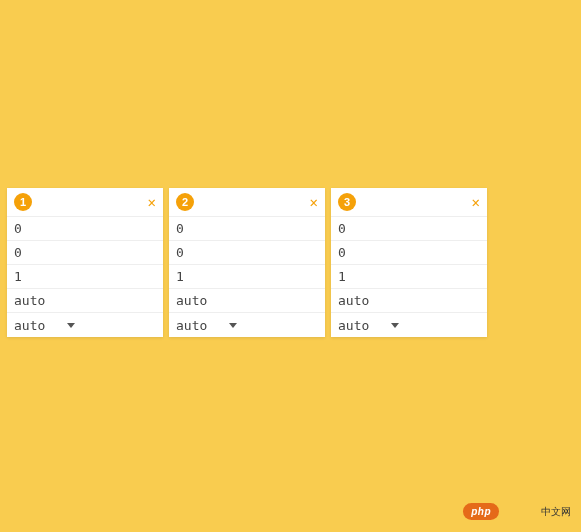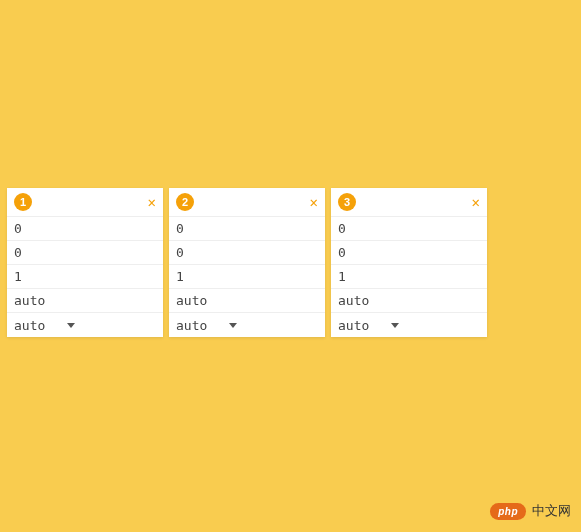--- a/index.html
+++ b/index.html
@@ -91,23 +91,24 @@
       font-family: sans-serif;
       font-weight: bold;
       font-size: 10px;
       padding: 3px 8px;
       border-radius: 12px;
       font-style: italic;
       letter-spacing: 0.5px;
     }
     .wm-text {
       font-family: sans-serif;
-      font-size: 13px;
+      font-size: 10px;
       color: #333;
       font-weight: 500;
+      margin-left: 36px;
     }
   </style>
 </head>
 <body>
 
 <div class="cards-row">
 
   <div class="card">
     <div class="card-header">
       <div class="badge">1</div>

